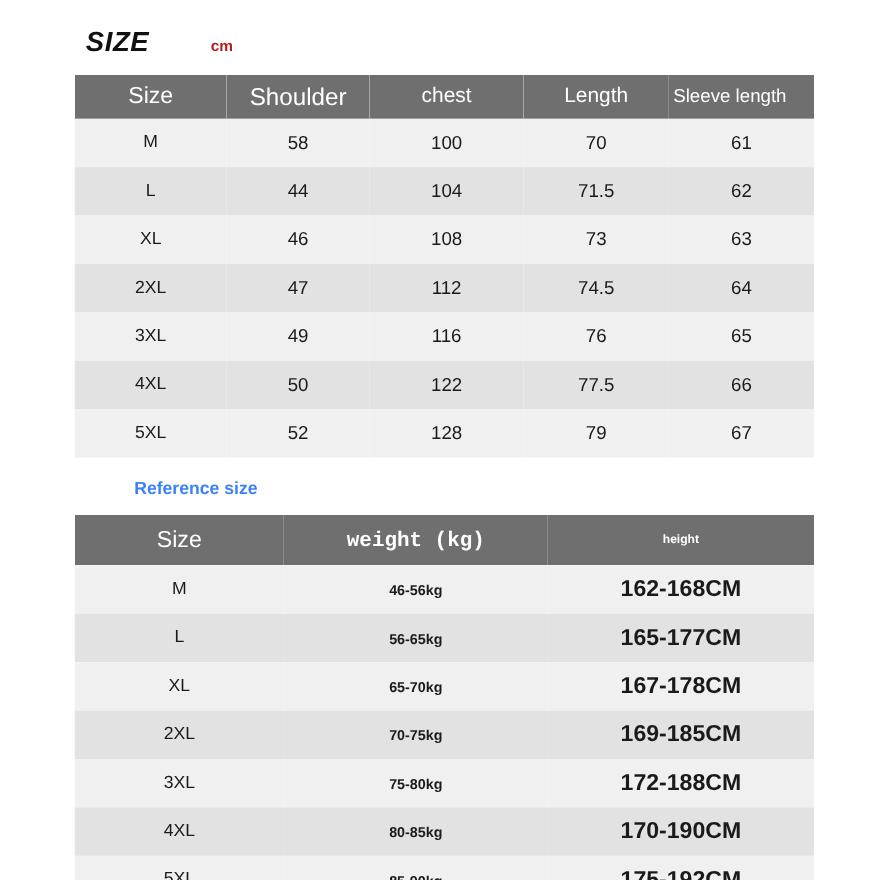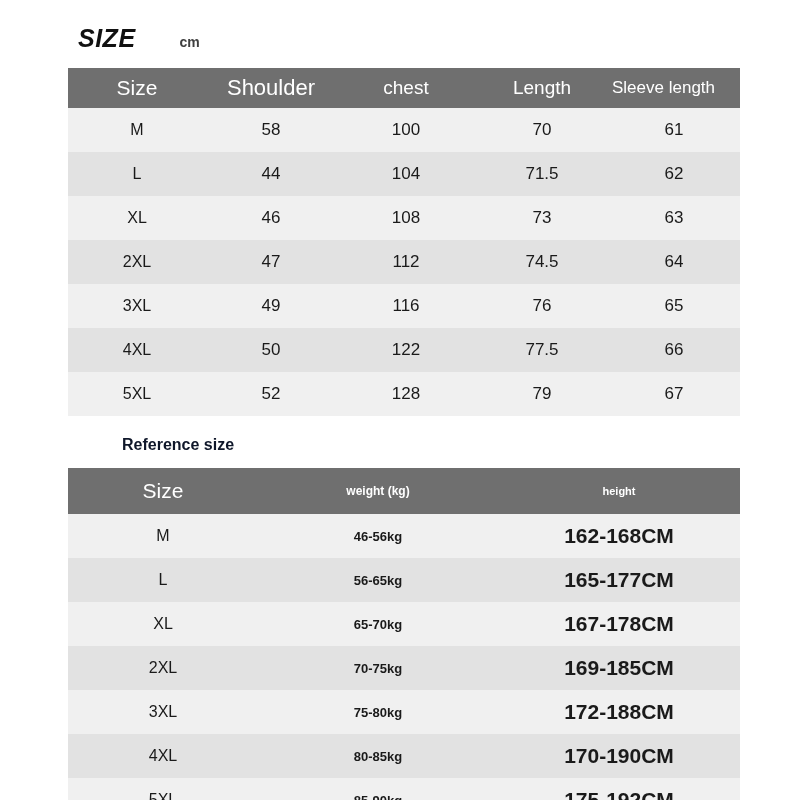--- a/index.html
+++ b/index.html
@@ -33,22 +33,22 @@
   .title-main {
     font-size: 25px;
     font-weight: bold;
     font-style: italic;
     letter-spacing: 0.5px;
     color: #111111;
   }
   .title-unit {
     font-size: 14px;
     font-weight: bold;
-    color: #404040;
-    margin-left: 44px;
+    color: #b91c1c;
+    margin-left: 56px;
   }
 
   
   .size-table {
     position: absolute;
     border-collapse: collapse;
     table-layout: fixed;
   }
   .size-table th {
     background: #6f6f6f;
@@ -82,32 +82,32 @@
   #main-table td { font-size: 17px; }
   #main-table td.c0 { font-size: 16px; }
 
   
   .ref-heading {
     position: absolute;
     left: 122px;
     top: 436px;
     font-size: 16px;
     font-weight: bold;
-    color: #0f172a;
+    color: #3b82f6;
   }
 
   
   #ref-table {
     left: 68px;
     top: 468px;
     width: 672px;
   }
   #ref-table th { height: 44px; }
   #ref-table th.c0 { font-size: 21px; }
-  #ref-table th.c1 { font-size: 12px; font-weight: bold; }
+  #ref-table th.c1 { font-size: 19px; font-weight: bold; font-family: Liberation Mono, monospace; }
   #ref-table th.c2 { font-size: 11px; font-weight: bold; }
   #ref-table td { height: 42px; font-size: 17px; }
   #ref-table td.c0 { font-size: 16px; }
   #ref-table td.c1 { font-weight: bold; font-size: 13px; }
   #ref-table td.c2 { font-size: 21px; font-weight: bold; }
 </style>
 </head>
 <body>
 
 <div class="page">

